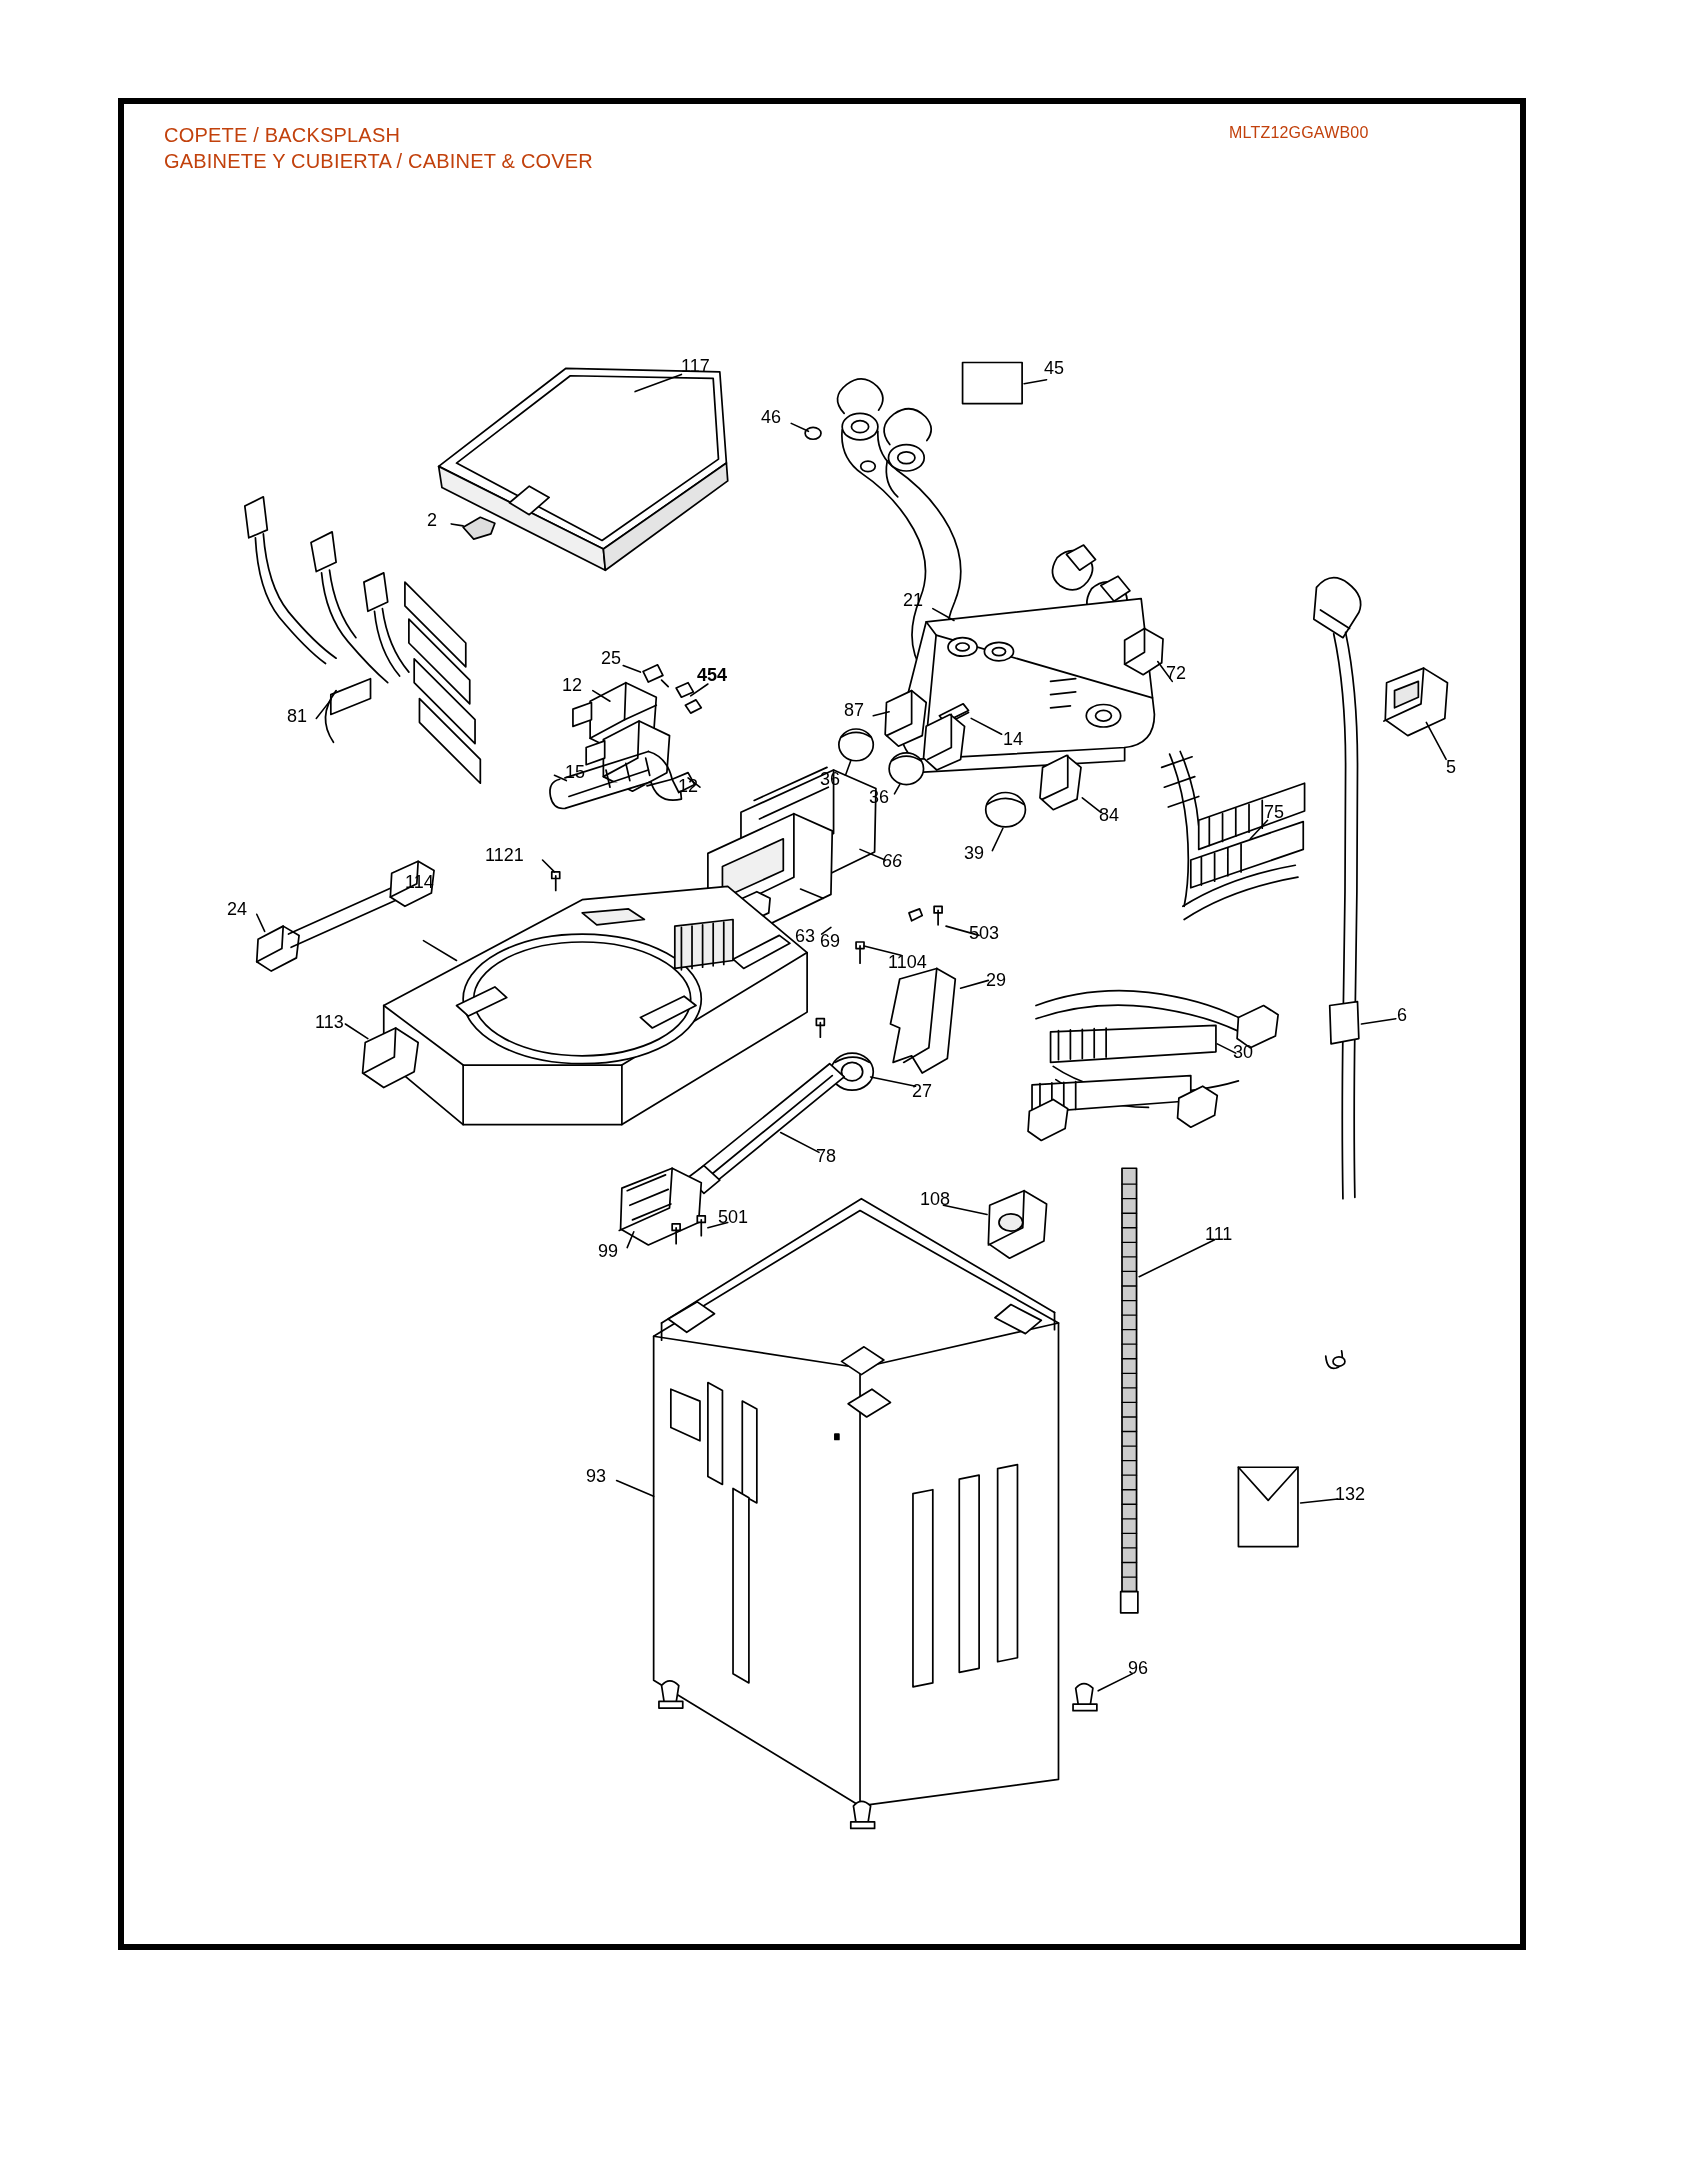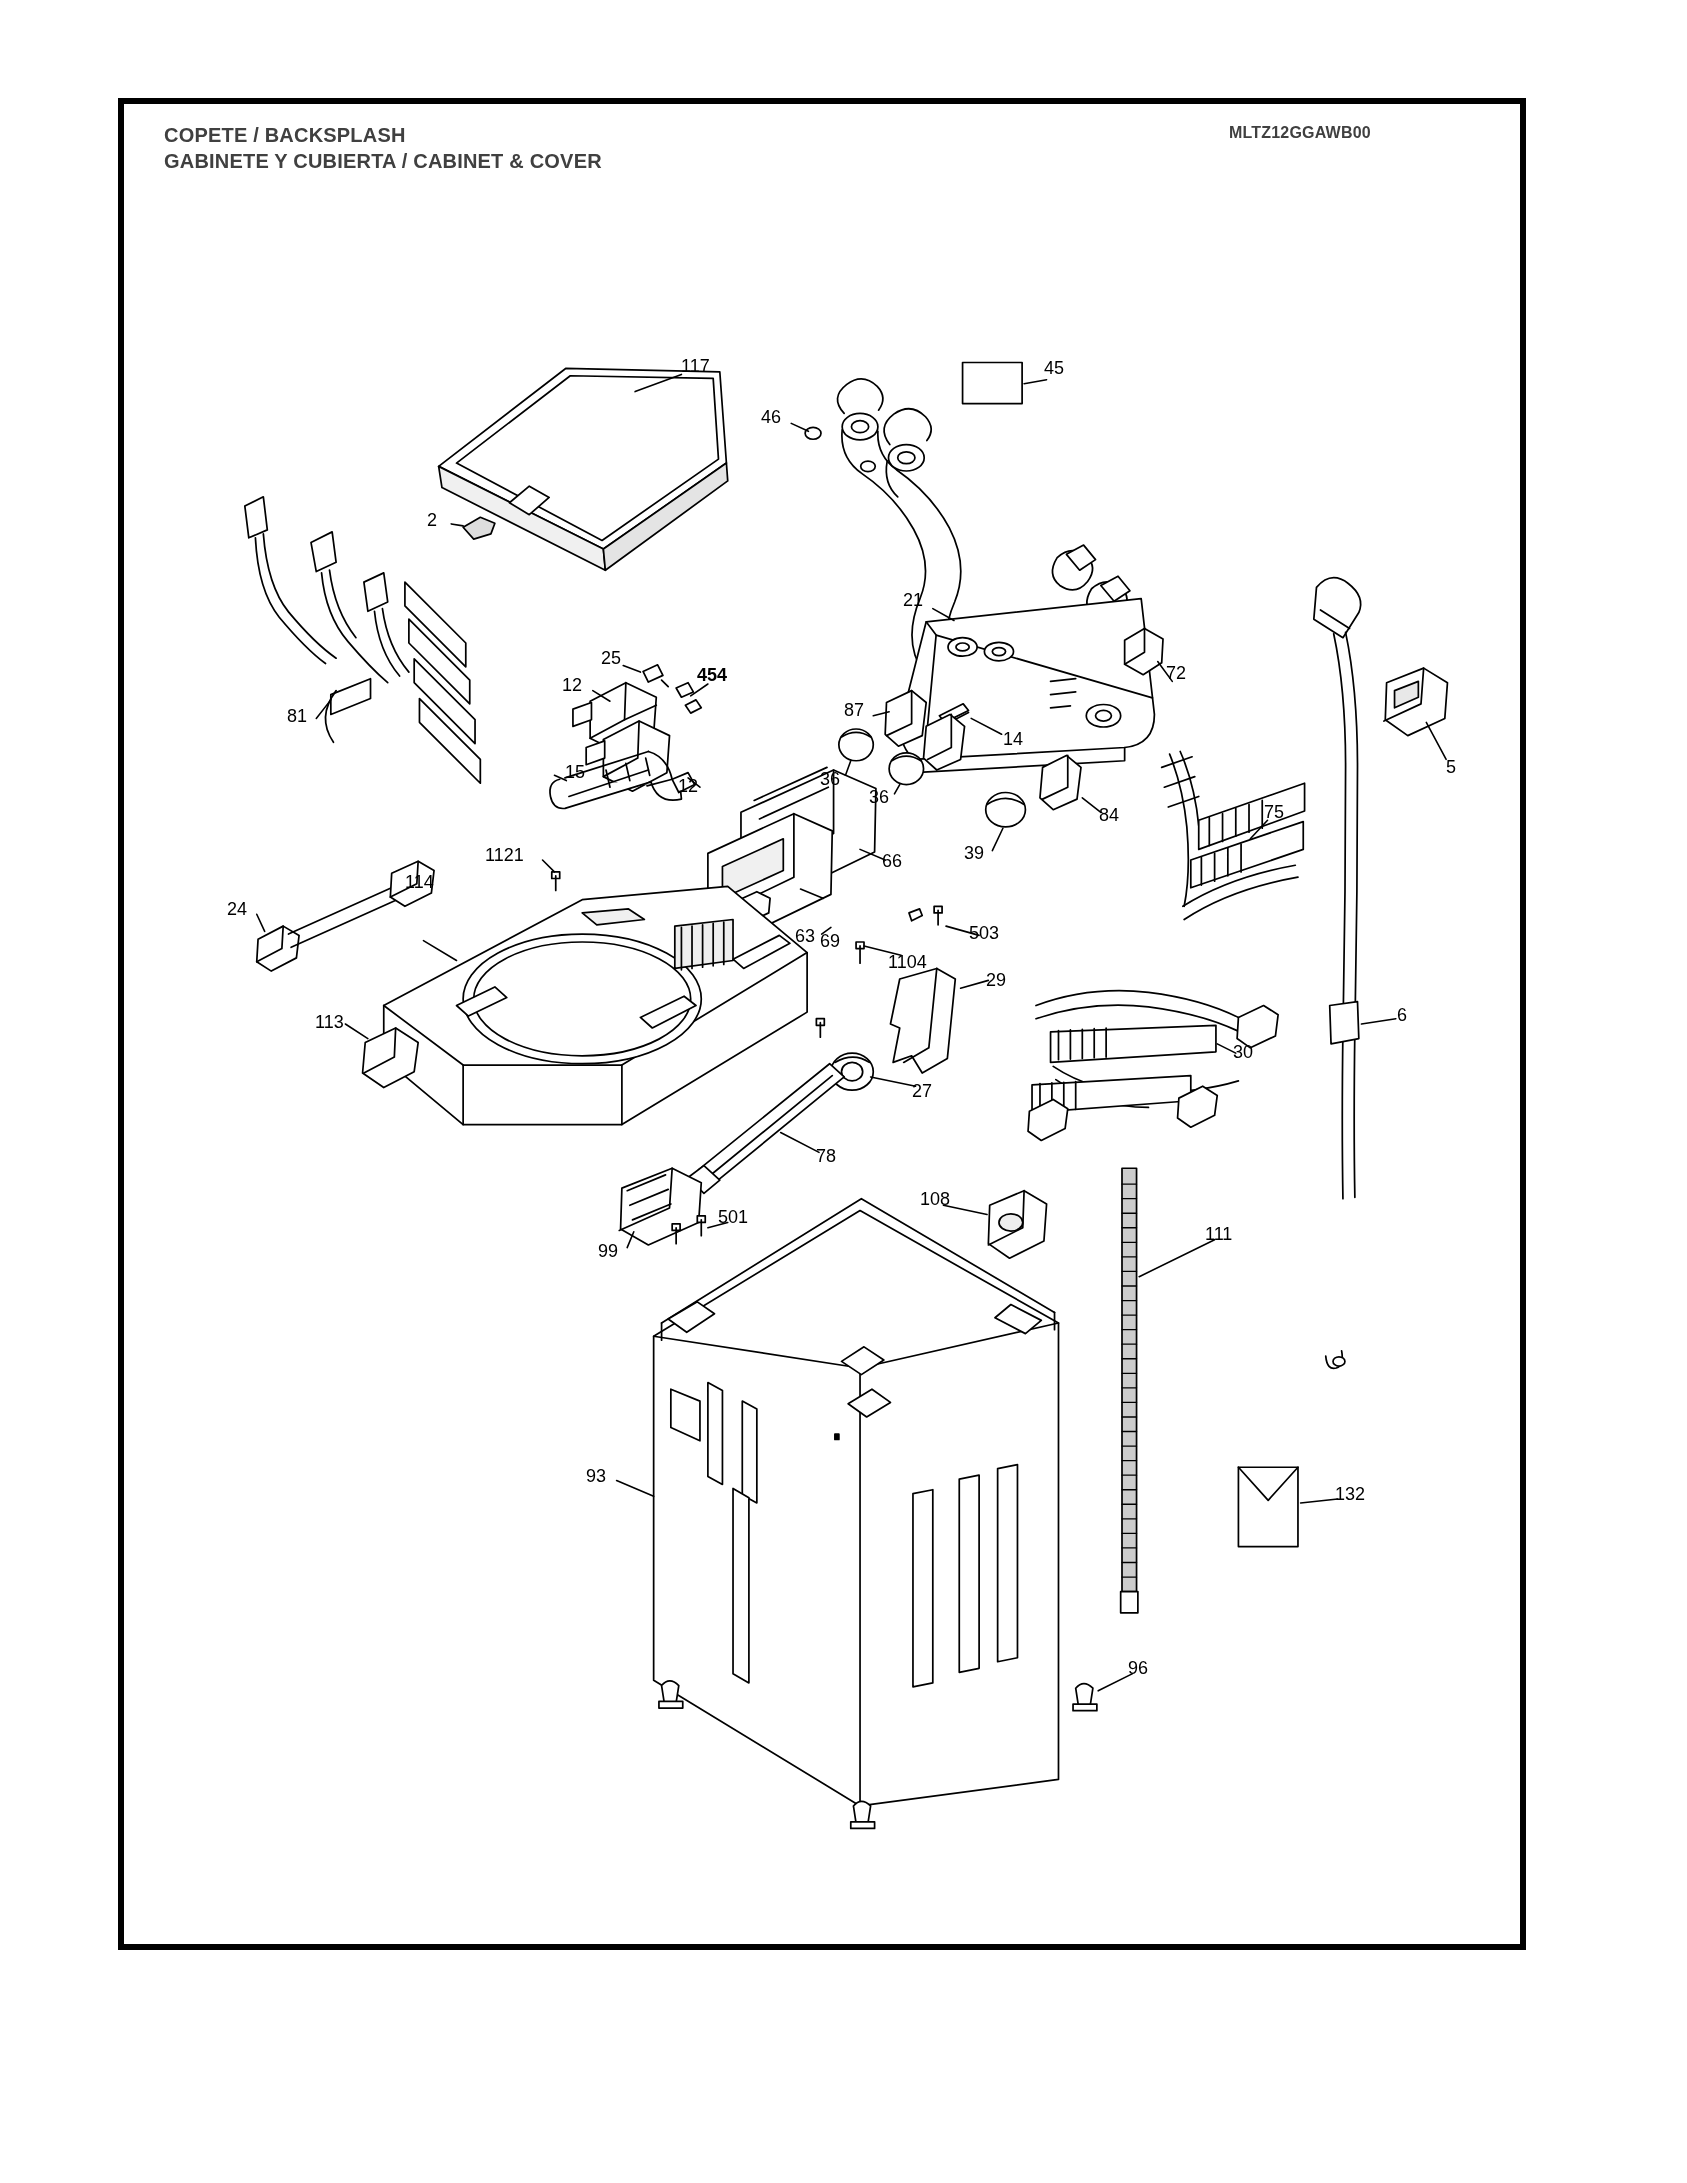--- a/index.html
+++ b/index.html
@@ -30,22 +30,21 @@
     border: 6px solid #000000;
     box-sizing: border-box;
     background: #ffffff;
   }
   .hdr {
     position: absolute;
     font-size: 20px;
     letter-spacing: 0.2px;
     line-height: 1.28;
     white-space: pre;
-    color: #404040;
-    font-weight: bold;
+    color: #c2410c;
   }
   #title-block {
     left: 164px;
     top: 123px;
   }
   #model-code {
     left: 1229px;
     top: 123px;
     font-size: 16px;
   }
@@ -436,21 +435,21 @@
   <div class="cal" style="left:1166px;top:664px;">72</div>
   <div class="cal" style="left:1446px;top:758px;">5</div>
   <div class="cal" style="left:820px;top:770px;">36</div>
   <div class="cal" style="left:869px;top:788px;">36</div>
   <div class="cal" style="left:525px;top:763px;margin-left:40px;">15</div>
   <div class="cal" style="left:678px;top:777px;">12</div>
   <div class="cal" style="left:1099px;top:806px;">84</div>
   <div class="cal" style="left:964px;top:844px;">39</div>
   <div class="cal" style="left:1264px;top:803px;">75</div>
   <div class="cal" style="left:485px;top:846px;">1121</div>
-  <div class="cal" style="left:882px;top:852px;">66</div>
+  <div class="cal" style="left:882px;top:852px;font-style:italic;">66</div>
   <div class="cal" style="left:227px;top:900px;">24</div>
   <div class="cal" style="left:382px;top:873px;margin-left:23px;">114</div>
   <div class="cal" style="left:820px;top:932px;">69</div>
   <div class="cal" style="left:795px;top:927px;">63</div>
   <div class="cal" style="left:969px;top:924px;">503</div>
   <div class="cal" style="left:888px;top:953px;">1104</div>
   <div class="cal" style="left:986px;top:971px;">29</div>
   <div class="cal" style="left:315px;top:1013px;">113</div>
   <div class="cal" style="left:1233px;top:1043px;">30</div>
   <div class="cal" style="left:1397px;top:1006px;">6</div>

